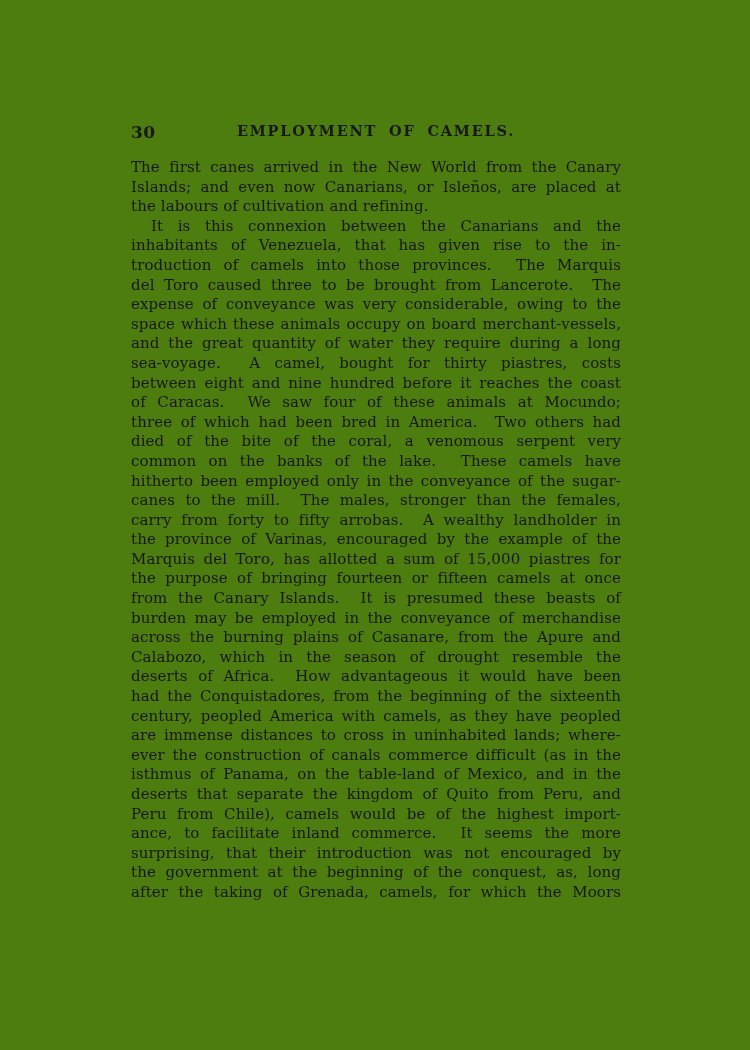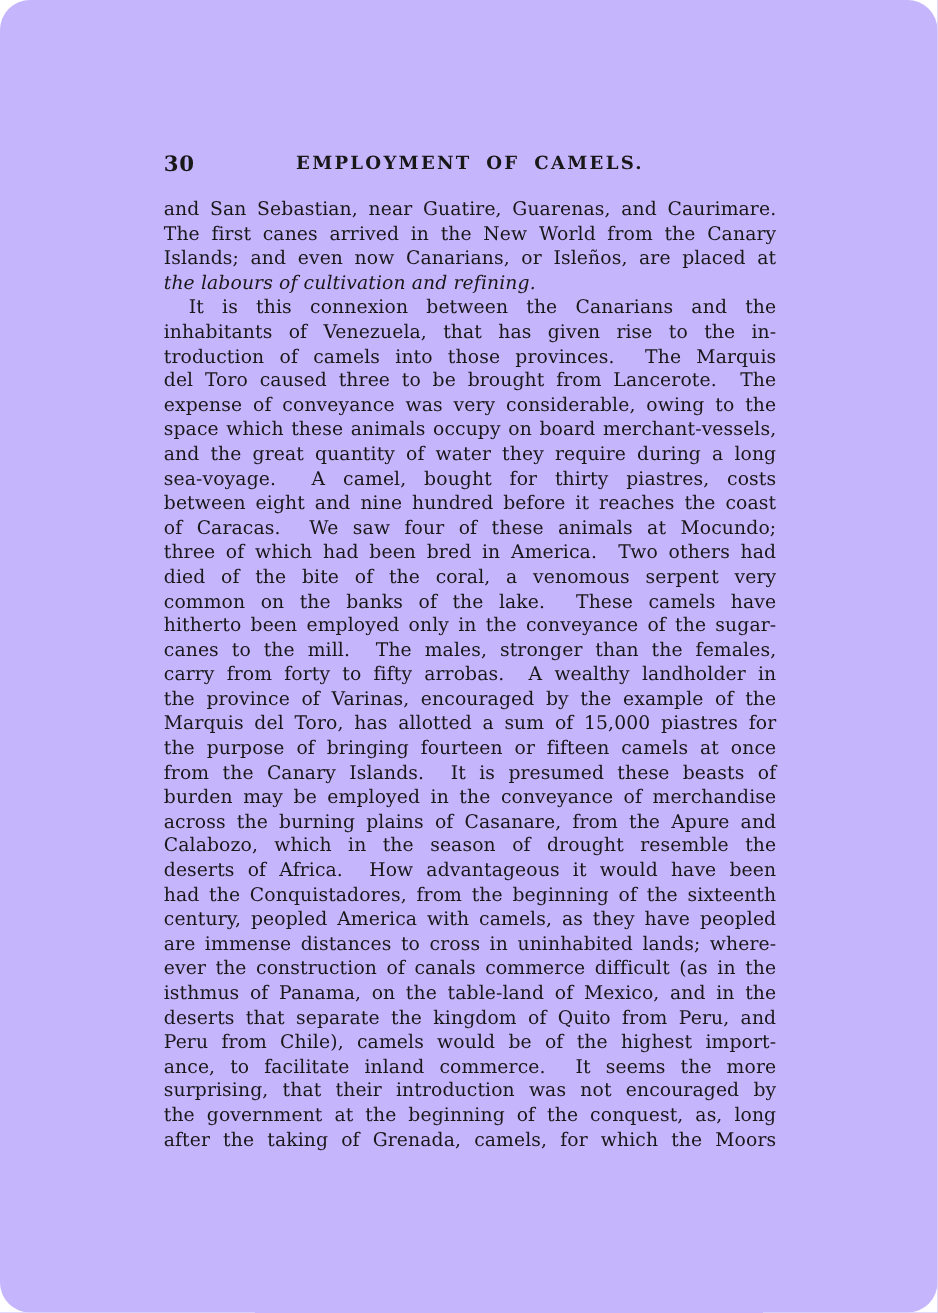--- a/index.html
+++ b/index.html
@@ -11,22 +11,21 @@
     height: 1050px;
     background: #ffffff;
     position: relative;
     font-family: "DejaVu Serif", serif;
     color: #181818;
     overflow: hidden;
   }
   .scan-page {
     position: absolute;
     inset: 0;
-    background: #c4b5fd;
-    border-radius: 24px;
+    background: #4d7c0f;
   }
   .header-row {
     position: absolute;
     top: 122px;
     left: 131px;
     width: 490px;
     height: 20px;
   }
   .page-number {
     position: absolute;
@@ -53,39 +52,37 @@
     font-size: 15px;
     line-height: 19.6px;
     height: 19.6px;
     text-align: justify;
     text-align-last: justify;
     white-space: normal;
     letter-spacing: 0.1px;
   }
   .line.no-just {
     text-align-last: left;
-    font-style: italic;
   }
   .line.indent {
     text-indent: 20px;
   }
   .i {
   }
 </style>
 </head>
 <body>
 
 <div class="scan-page">
   <div class="header-row">
     <span class="page-number">30</span>
     <div class="running-header">EMPLOYMENT OF CAMELS.</div>
   </div>
 
   <div class="page-body">
-      <div class="line"><span>and San Sebastian, near Guatire, Guarenas, and Caurimare.</span></div>
       <div class="line"><span>The first canes arrived in the New World from the Canary</span></div>
       <div class="line"><span>Islands; and even now Canarians, or </span><span class="i">Isleños</span><span>, are placed at</span></div>
       <div class="line no-just"><span>the labours of cultivation and refining.</span></div>
       <div class="line indent"><span>It is this connexion between the Canarians and the</span></div>
       <div class="line"><span>inhabitants of Venezuela, that has given rise to the in-</span></div>
       <div class="line"><span>troduction of camels into those provinces.&nbsp; The Marquis</span></div>
       <div class="line"><span>del Toro caused three to be brought from Lancerote.&nbsp; The</span></div>
       <div class="line"><span>expense of conveyance was very considerable, owing to the</span></div>
       <div class="line"><span>space which these animals occupy on board merchant-vessels,</span></div>
       <div class="line"><span>and the great quantity of water they require during a long</span></div>

